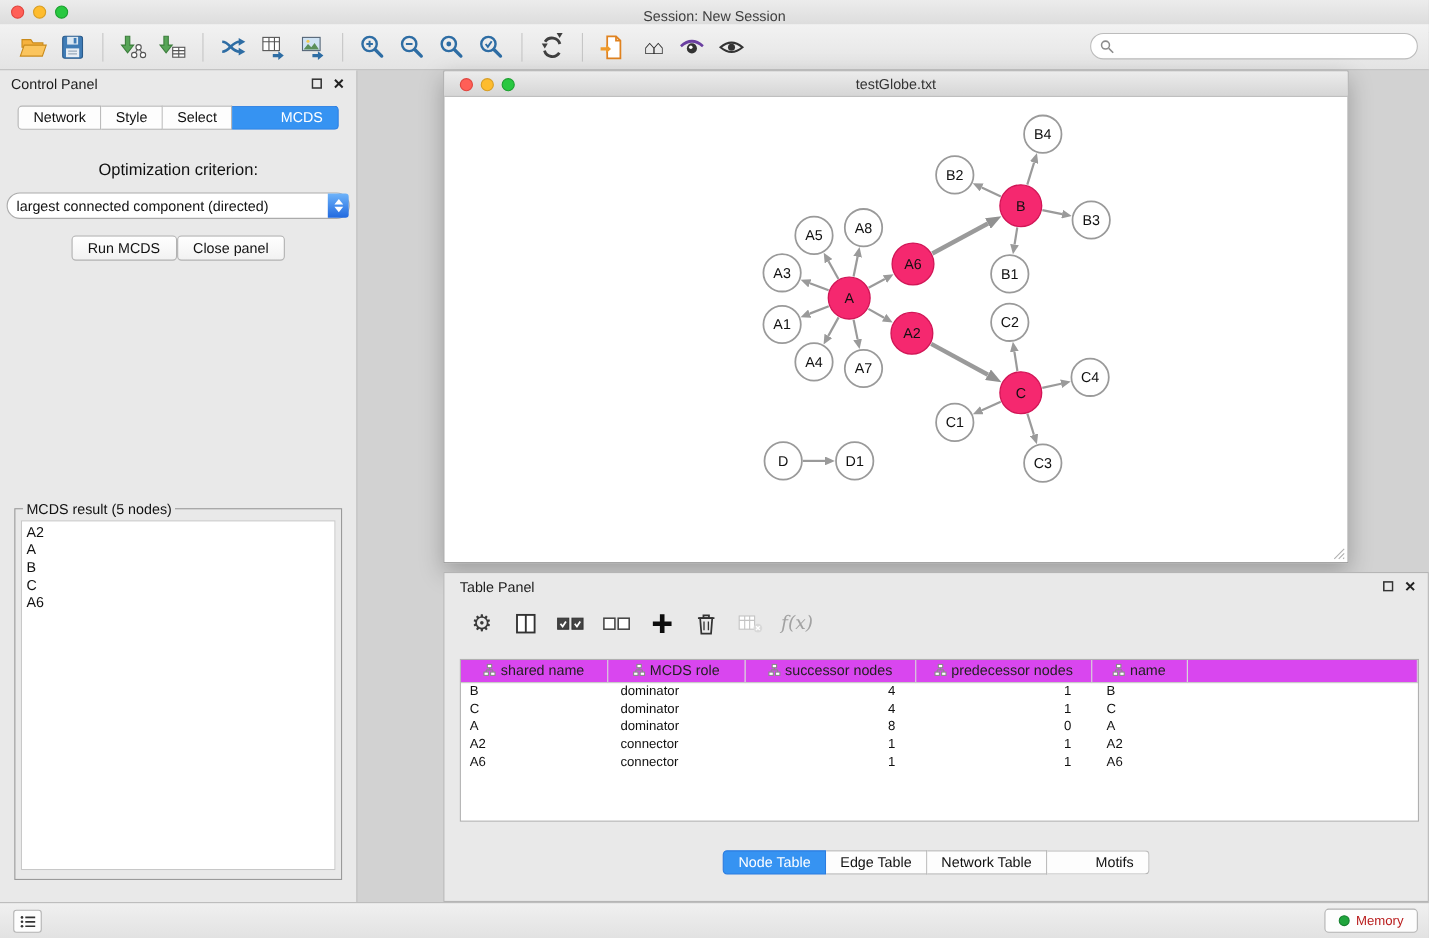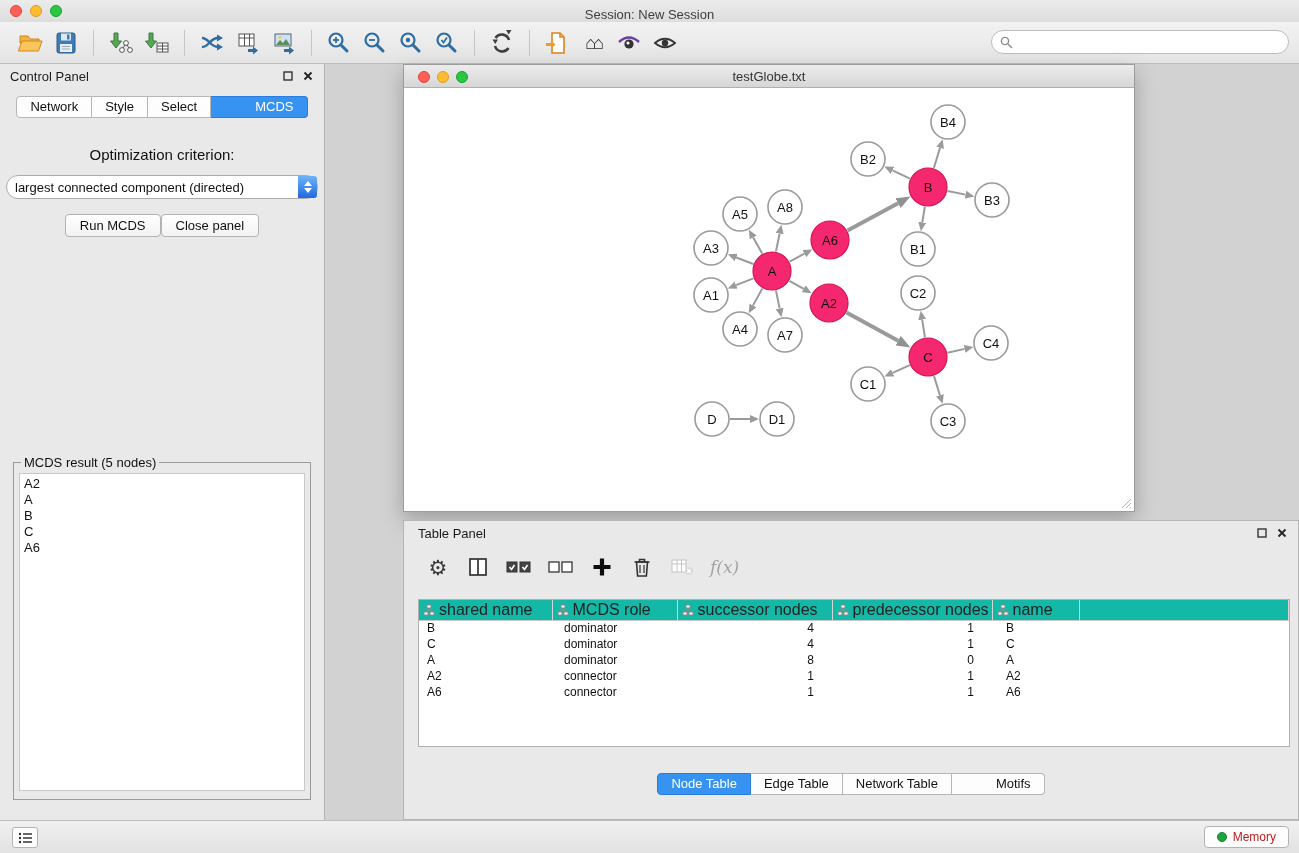--- a/index.html
+++ b/index.html
@@ -62,21 +62,21 @@
     border:1px solid #b3b3b3; border-radius:4px; padding:3px 14px; cursor:default;
     font-family:"Liberation Sans", sans-serif; }
 
   .result-fieldset { position:absolute; left:13px; right:13px; top:391px; height:345px;
     border:1px solid #9a9a9a; padding:3px 5px 8px 5px; }
   .result-fieldset legend { font-size:13px; color:#111; padding:0 3px; margin-left:2px; }
   .result-list { width:100%; height:100%; background:#fff; border:1px solid #c8c8c8; overflow:hidden; padding:2px 0; }
   .result-item { font-size:13px; color:#111; line-height:16px; padding-left:4px; }
 
   
-  .net-window { position:absolute; left:403px; top:0; width:732px; height:448px;
+  .net-window { position:absolute; left:403px; top:0; width:823px; height:448px;
     background:#fff; border:1px solid #9c9c9c; box-shadow:0 8px 20px rgba(0,0,0,0.25); }
   .net-titlebar { height:23px; background:linear-gradient(#ececec,#d6d6d6); border-bottom:1px solid #b0b0b0;
     display:flex; align-items:center; justify-content:center; position:relative; }
   .net-titlebar .nt-title { font-size:13px; color:#333; }
   .net-lights { position:absolute; left:14px; top:6px; display:flex; gap:7px; }
   .net-canvas-wrap { position:absolute; left:1px; top:24px; right:1px; bottom:1px; background:#fff; }
   .resize-grip { position:absolute; right:1px; bottom:1px; width:12px; height:12px; }
 
   
   .table-panel { position:absolute; left:403px; right:0; top:456px; bottom:0; background:#e9e9e9;
@@ -84,22 +84,22 @@
   .tp-head { height:24px; display:flex; align-items:center; padding:0 8px 0 14px; }
   .tp-head .ph-title { font-size:13px; color:#1c1c1c; flex:1; }
   .tp-toolbar { display:flex; align-items:center; gap:16px; padding:8px 0 8px 22px; height:44px; }
   .tp-icon { display:flex; align-items:center; justify-content:center; min-width:24px; height:26px; }
   .gear-glyph { font-size:21px; color:#3a3a3a; line-height:1; }
   .fx-label { font-family:"DejaVu Serif", serif; font-style:italic; font-size:17px; color:#a2a2a2; }
 
   .table-wrap { position:absolute; left:14px; right:8px; top:78px; bottom:72px; background:#fff;
     border:1px solid #b0b0b0; overflow:hidden; }
   table.node-table { border-collapse:collapse; width:100%; table-layout:fixed; }
-  table.node-table th { background:#14b8a6; border-right:1px solid #d6d6d6; border-bottom:1px solid #c9c9c9;
-    font-size:16px; font-weight:normal; color:#222; height:20px; text-align:left; padding:0 4px; white-space:nowrap; }
+  table.node-table th { background:#d946ef; border-right:1px solid #d6d6d6; border-bottom:1px solid #c9c9c9;
+    font-size:13px; font-weight:normal; color:#222; height:20px; text-align:center; padding:0 4px; white-space:nowrap; }
   table.node-table th .colicon { vertical-align:-1px; margin-right:4px; }
   table.node-table td { font-size:12px; color:#111; height:16px; padding:0 8px; white-space:nowrap; overflow:hidden; }
   table.node-table td.c1 { padding-left:12px; }
   table.node-table td.c2, table.node-table td.c3 { text-align:right; padding-right:18px; }
   table.node-table td.c4 { padding-left:14px; }
 
   .bottom-tabs { position:absolute; left:0; right:0; bottom:24px; display:flex; justify-content:center; }
 
   
   .statusbar { position:absolute; left:0; right:0; bottom:0; height:33px;

